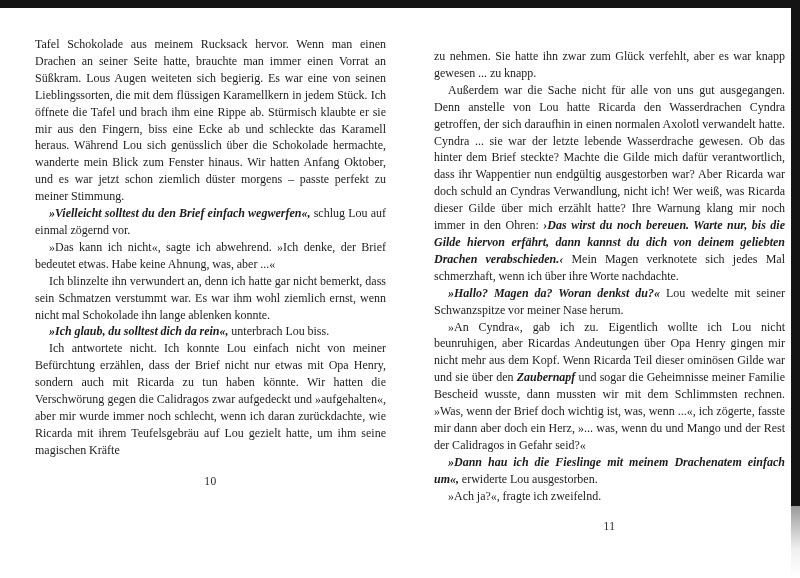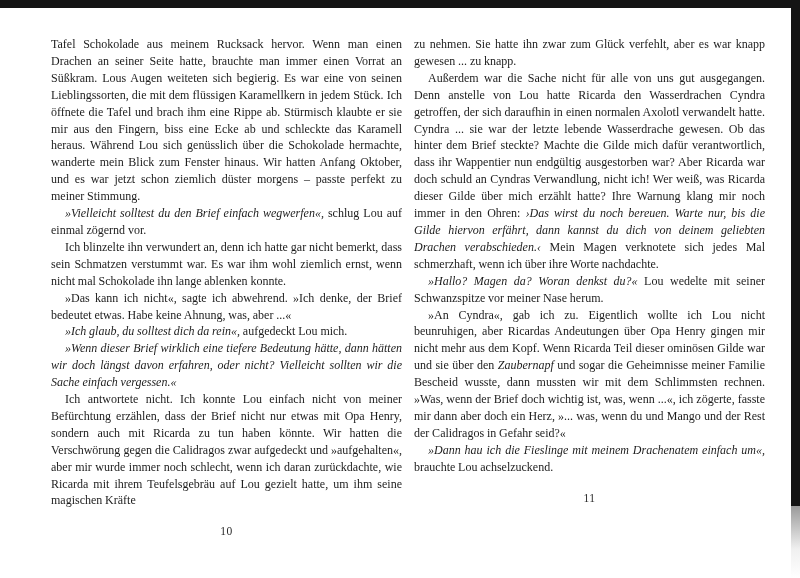--- a/index.html
+++ b/index.html
@@ -32,38 +32,38 @@
     right: 0; top: 506px;
     width: 9px; height: 72px;
     background: linear-gradient(#9a9a9a, #f0f0f0 60%, #ffffff);
   }
   .page {
     position: absolute;
     top: 36px;
     width: 351px;
     background: transparent;
   }
-  .page-left  { left: 51px; }
-  .page-right { left: 414px; }
+  .page-left  { left: 35px; }
+  .page-right { left: 434px; margin-top: 12px; }
   .text-block {
     font-size: 12px;
     line-height: 16.9px;
     text-align: justify;
     hyphens: auto;
     -webkit-hyphens: auto;
     word-spacing: -0.2px;
   }
   .para {
     margin: 0;
     padding: 0;
   }
   .para.indent {
     text-indent: 14px;
   }
-  .it { font-style: italic; }
+  .it { font-style: italic; font-weight: bold; }
   .rm { font-style: normal; }
   .page-number {
     margin-top: 16px;
     text-align: center;
     font-size: 11.5px;
     letter-spacing: 0.5px;
     color: #2a2a2a;
   }
 </style>
 </head>
@@ -72,33 +72,33 @@
 <div class="spread">
 
   <div class="edge-top"></div>
   <div class="edge-right"></div>
   <div class="edge-right-fade"></div>
 
   <div class="page page-left">
     <div class="text-block">
         <p class="para"><span class="rm">Tafel Schokolade aus meinem Rucksack hervor. Wenn man einen Drachen an seiner Seite hatte, brauchte man immer einen Vorrat an Süßkram. Lous Augen weiteten sich begierig. Es war eine von seinen Lieblingssorten, die mit dem flüssigen Karamellkern in jedem Stück. Ich öffnete die Tafel und brach ihm eine Rippe ab. Stürmisch klaubte er sie mir aus den Fingern, biss eine Ecke ab und schleckte das Karamell heraus. Während Lou sich genüsslich über die Schokolade hermachte, wanderte mein Blick zum Fenster hinaus. Wir hatten Anfang Oktober, und es war jetzt schon ziemlich düster morgens – passte perfekt zu meiner Stimmung.</span></p>
         <p class="para indent"><span class="it">»Vielleicht solltest du den Brief einfach wegwerfen«,</span><span class="rm"> schlug Lou auf einmal zögernd vor.</span></p>
+        <p class="para indent"><span class="rm">»Das kann ich nicht«, sagte ich abwehrend. »Ich denke, der Brief bedeutet etwas. Habe keine Ahnung, was, aber ...«</span></p>
         <p class="para indent"><span class="rm">Ich blinzelte ihn verwundert an, denn ich hatte gar nicht bemerkt, dass sein Schmatzen verstummt war. Es war ihm wohl ziemlich ernst, wenn nicht mal Schokolade ihn lange ablenken konnte.</span></p>
-        <p class="para indent"><span class="rm">»Das kann ich nicht«, sagte ich abwehrend. »Ich denke, der Brief bedeutet etwas. Habe keine Ahnung, was, aber ...«</span></p>
-        <p class="para indent"><span class="it">»Ich glaub, du solltest dich da rein«,</span><span class="rm"> aufgedeckt Lou mich.</span></p>
-        <p class="para indent"><span class="it">»Wenn dieser Brief wirklich eine tiefere Bedeutung hätte, dann hätten wir doch längst davon erfahren, oder nicht? Vielleicht sollten wir die Sache einfach vergessen.«</span></p>
+        <p class="para indent"><span class="it">»Ich glaub, du solltest dich da rein«,</span><span class="rm"> unterbrach Lou biss.</span></p>
         <p class="para indent"><span class="rm">Ich antwortete nicht. Ich konnte Lou einfach nicht von meiner Befürchtung erzählen, dass der Brief nicht nur etwas mit Opa Henry, sondern auch mit Ricarda zu tun haben könnte. Wir hatten die Verschwörung gegen die Calidragos zwar aufgedeckt und »aufgehalten«, aber mir wurde immer noch schlecht, wenn ich daran zurückdachte, wie Ricarda mit ihrem Teufelsgebräu auf Lou gezielt hatte, um ihm seine magischen Kräfte</span></p>
       </div>
     <div class="page-number">10</div>
   </div>
 
   <div class="page page-right">
     <div class="text-block">
         <p class="para"><span class="rm">zu nehmen. Sie hatte ihn zwar zum Glück verfehlt, aber es war knapp gewesen ... zu knapp.</span></p>
         <p class="para indent"><span class="rm">Außerdem war die Sache nicht für alle von uns gut ausgegangen. Denn anstelle von Lou hatte Ricarda den Wasserdrachen Cyndra getroffen, der sich daraufhin in einen normalen Axolotl verwandelt hatte. Cyndra ... sie war der letzte lebende Wasserdrache gewesen. Ob das hinter dem Brief steckte? Machte die Gilde mich dafür verantwortlich, dass ihr Wappentier nun endgültig ausgestorben war? Aber Ricarda war doch schuld an Cyndras Verwandlung, nicht ich! Wer weiß, was Ricarda dieser Gilde über mich erzählt hatte? Ihre Warnung klang mir noch immer in den Ohren: </span><span class="it">›Das wirst du noch bereuen. Warte nur, bis die Gilde hiervon erfährt, dann kannst du dich von deinem geliebten Drachen verabschieden.‹</span><span class="rm"> Mein Magen verknotete sich jedes Mal schmerzhaft, wenn ich über ihre Worte nachdachte.</span></p>
         <p class="para indent"><span class="it">»Hallo? Magen da? Woran denkst du?«</span><span class="rm"> Lou wedelte mit seiner Schwanzspitze vor meiner Nase herum.</span></p>
         <p class="para indent"><span class="rm">»An Cyndra«, gab ich zu. Eigentlich wollte ich Lou nicht beunruhigen, aber Ricardas Andeutungen über Opa Henry gingen mir nicht mehr aus dem Kopf. Wenn Ricarda Teil dieser ominösen Gilde war und sie über den </span><span class="it">Zaubernapf</span><span class="rm"> und sogar die Geheimnisse meiner Familie Bescheid wusste, dann mussten wir mit dem Schlimmsten rechnen. »Was, wenn der Brief doch wichtig ist, was, wenn ...«, ich zögerte, fasste mir dann aber doch ein Herz, »... was, wenn du und Mango und der Rest der Calidragos in Gefahr seid?«</span></p>
-        <p class="para indent"><span class="it">»Dann hau ich die Fieslinge mit meinem Drachenatem einfach um«,</span><span class="rm"> brauchte Lou achselzuckend.</span></p>
+        <p class="para indent"><span class="it">»Dann hau ich die Fieslinge mit meinem Drachenatem einfach um«,</span><span class="rm"> erwiderte Lou ausgestorben.</span></p>
+        <p class="para indent"><span class="rm">»Ach ja?«, fragte ich zweifelnd.</span></p>
       </div>
     <div class="page-number">11</div>
   </div>
 
 </div>
 
 </body></html>

